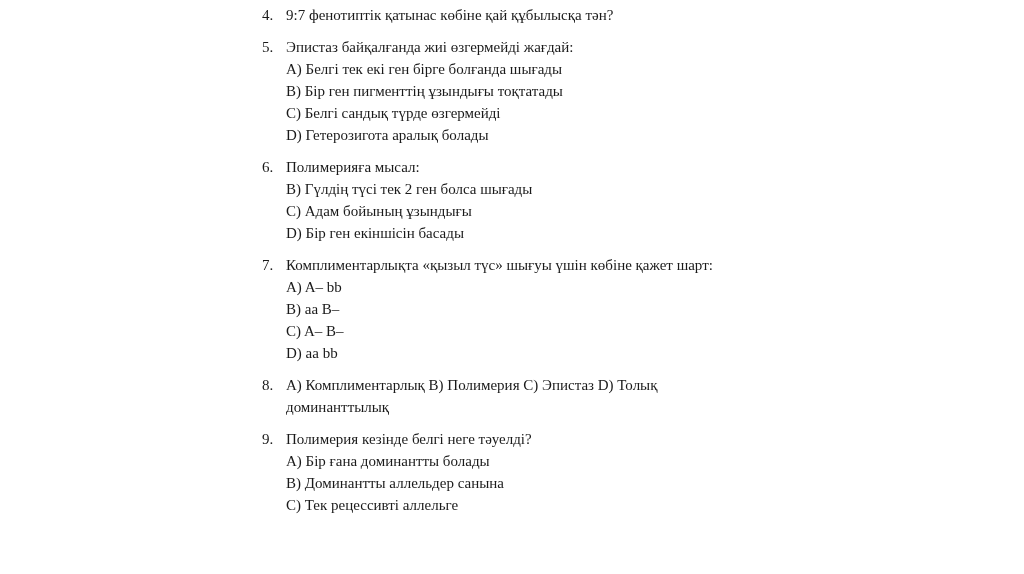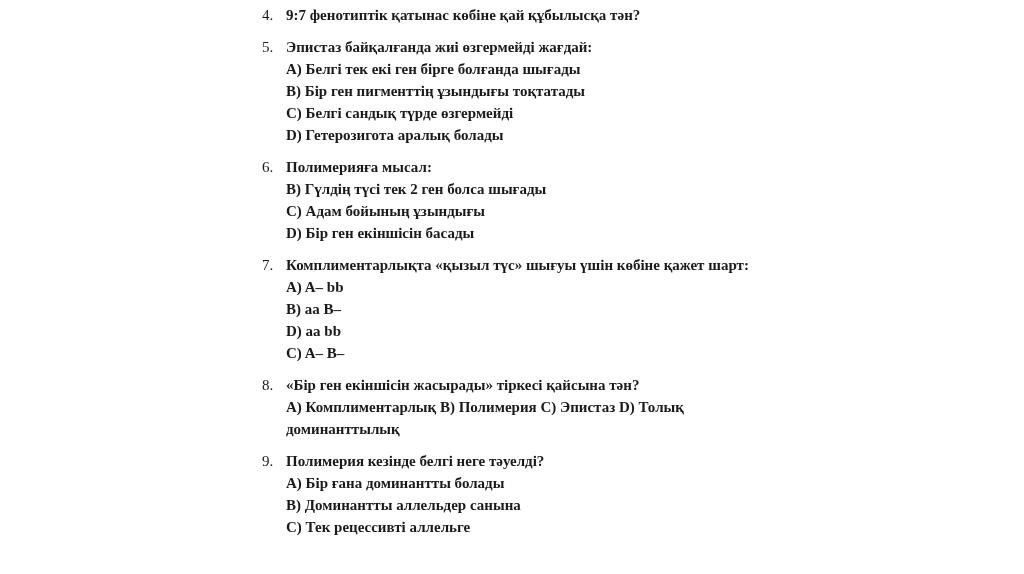--- a/index.html
+++ b/index.html
@@ -28,21 +28,20 @@
   }
   .q-number {
     flex: 0 0 24px;
     width: 24px;
   }
   .q-body {
     flex: 1 1 auto;
   }
   .q-text, .q-option {
     white-space: nowrap;
-    font-weight: bold;
   }
 </style>
 </head>
 <body>
 
 <div class="page">
   <div>
       <div class="question">
         <span class="q-number">4.</span>
         <div class="q-body">
@@ -67,28 +66,27 @@
           <div class="q-option">C) Адам бойының ұзындығы</div>
           <div class="q-option">D) Бір ген екіншісін басады</div>
         </div>
       </div>
       <div class="question">
         <span class="q-number">7.</span>
         <div class="q-body">
           <div class="q-text">Комплиментарлықта «қызыл түс» шығуы үшін көбіне қажет шарт:</div>
           <div class="q-option">A) A– bb</div>
           <div class="q-option">B) aa B–</div>
+          <div class="q-option">C) A– B–</div>
           <div class="q-option">D) aa bb</div>
-          <div class="q-option">C) A– B–</div>
         </div>
       </div>
       <div class="question">
         <span class="q-number">8.</span>
         <div class="q-body">
-          <div class="q-text">«Бір ген екіншісін жасырады» тіркесі қайсына тән?</div>
           <div class="q-option">A) Комплиментарлық B) Полимерия C) Эпистаз D) Толық</div>
           <div class="q-option">доминанттылық</div>
         </div>
       </div>
       <div class="question">
         <span class="q-number">9.</span>
         <div class="q-body">
           <div class="q-text">Полимерия кезінде белгі неге тәуелді?</div>
           <div class="q-option">A) Бір ғана доминантты болады</div>
           <div class="q-option">B) Доминантты аллельдер санына</div>

